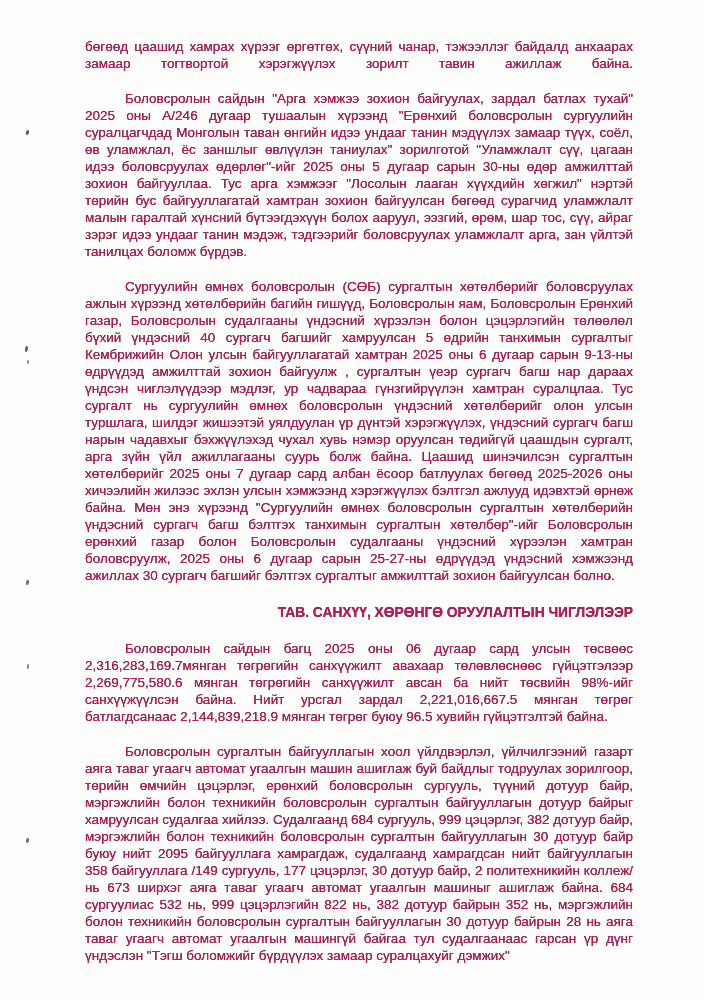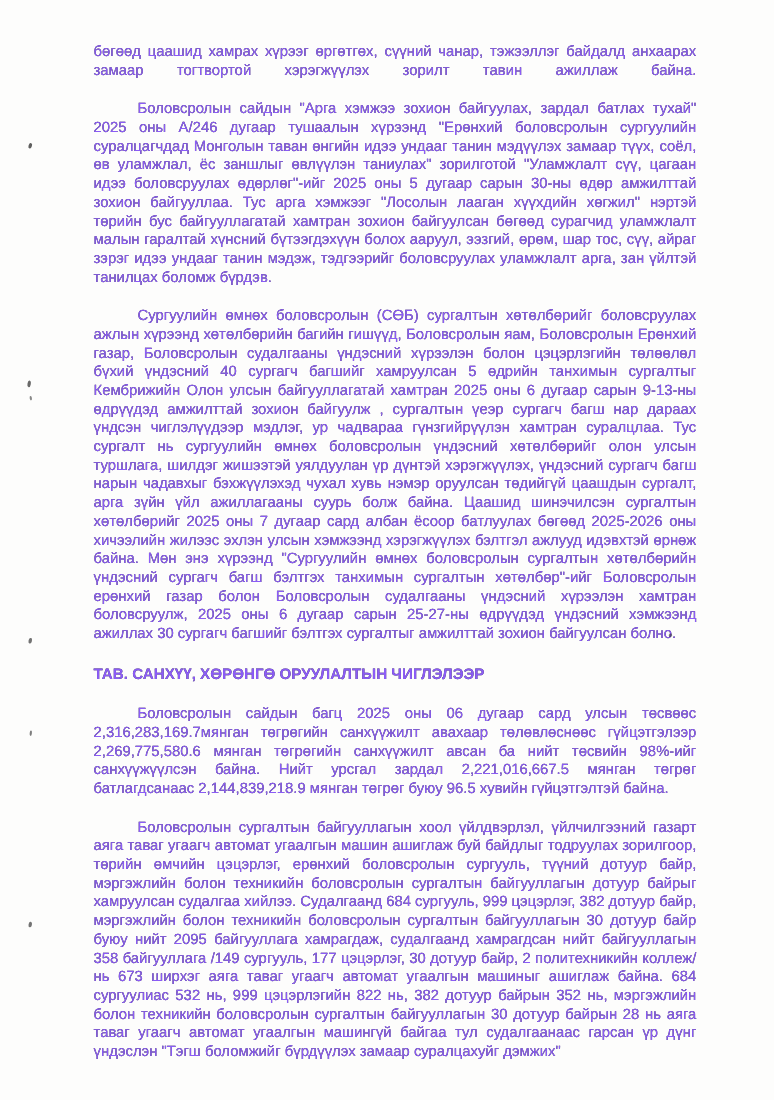--- a/index.html
+++ b/index.html
@@ -7,21 +7,21 @@
     padding: 0;
     background: #ffffff;
   }
   .page {
     position: relative;
     width: 704px;
     height: 1000px;
     background: #fdfdfc;
     overflow: hidden;
     font-family: "Liberation Sans", sans-serif;
-    color: #8b5cf6;
+    color: #be185d;
   }
   .content {
     position: absolute;
     left: 85px;
     top: 38px;
     width: 548px;
   }
   .para {
     margin: 0 0 18px 0;
     font-size: 13.5px;
@@ -30,21 +30,21 @@
     text-indent: 40px;
     text-shadow: 0 0 0.45px rgba(10,10,10,0.85);
   }
   .para.no-indent { text-indent: 0; }
   .para.justify-last { text-align-last: justify; }
   .heading {
     margin: 20px 0 19px 0;
     font-size: 13.8px;
     line-height: 17px;
     font-weight: bold;
-    text-align: left;
+    text-align: right;
     text-shadow: 0 0 0.45px rgba(10,10,10,0.85);
   }
   
   .speck {
     position: absolute;
     background: #2a2a2a;
     border-radius: 45%;
   }
   .s1 { left: 26px; top: 130px; width: 3px; height: 5px; opacity: .75; transform: rotate(18deg); }
   .s2 { left: 25px; top: 346px; width: 3px; height: 6px; opacity: .7;  transform: rotate(10deg); }

